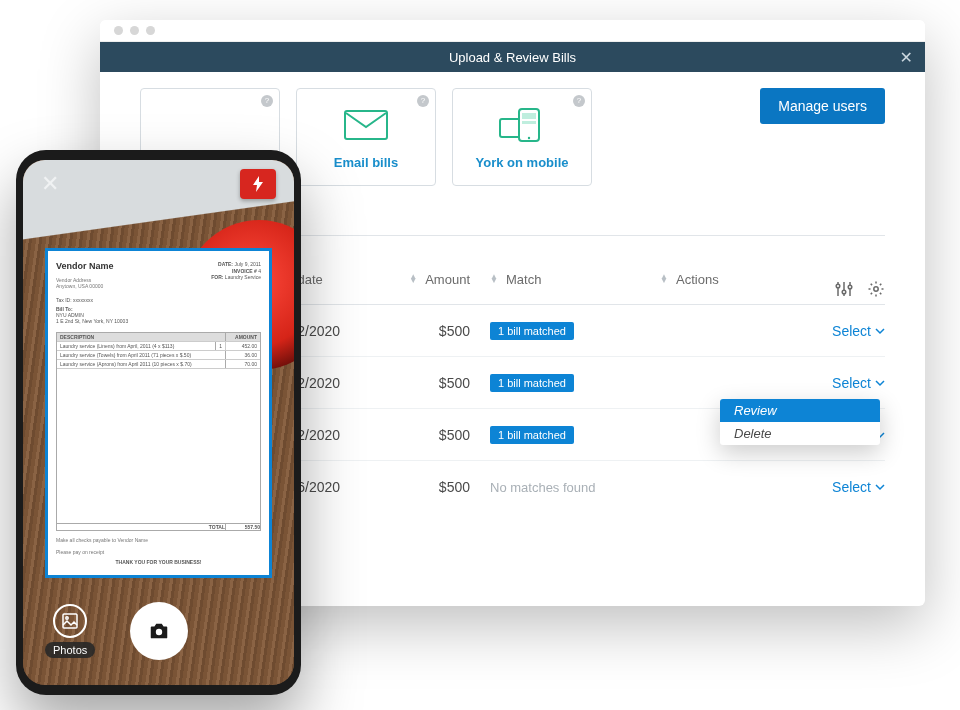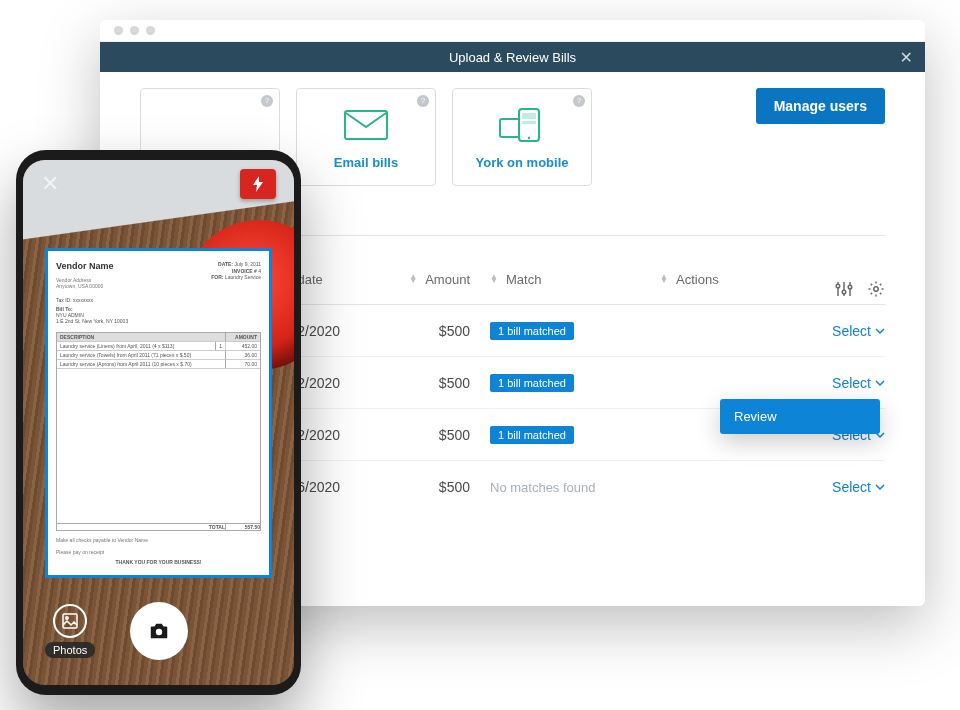--- a/index.html
+++ b/index.html
@@ -103,21 +103,21 @@
   color: #198ecb;
 }
 
 .manage-btn {
   margin-left: auto;
   background: #0a76c2;
   color: #fff;
   border: none;
   padding: 10px 18px;
   font-size: 14px;
-  font-weight: 700;
+  font-weight: 400;
   border-radius: 3px;
   cursor: pointer;
 }
 
 .tabs-row {
   margin-top: 20px;
   border-bottom: 1px solid #e1e5e9;
   display: flex;
   align-items: flex-end;
   height: 30px;
@@ -204,24 +204,25 @@
   right: 5px;
   top: 42px;
   width: 160px;
   background: #fff;
   box-shadow: 0 8px 24px rgba(0,0,0,0.2);
   border-radius: 3px;
   overflow: hidden;
   z-index: 50;
 }
 .actions-menu div {
-  padding: 10px 14px;
+  padding: 4px 14px;
   font-size: 13px;
   color: #4a4a4a;
   cursor: pointer;
+  font-style: italic;
 }
 .actions-menu div.active {
   background: #0d84d5;
   color: #fff;
 }
 
 
 .phone {
   position: absolute;
   left: 16px;
@@ -495,20 +496,21 @@
           </div>
     <div class="col col-actions">
       <span class="select-link">Select
         <svg width="10" height="10" viewBox="0 0 10 10">
                 <path d="M1 3 L5 7 L9 3" fill="none" stroke="#0d84d5" stroke-width="1.5"></path>
               </svg>
       </span>
     </div>
           <div class="actions-menu">
       <div class="active">Review</div>
+      <div>Delete</div>
           </div>
         </div>
         <div class="table-row">
     <div class="col col-billdate">
             <span>03/12/2020</span>
           </div>
     <div class="col col-duedate">
             <span>03/22/2020</span>
           </div>
     <div class="col col-amount">

